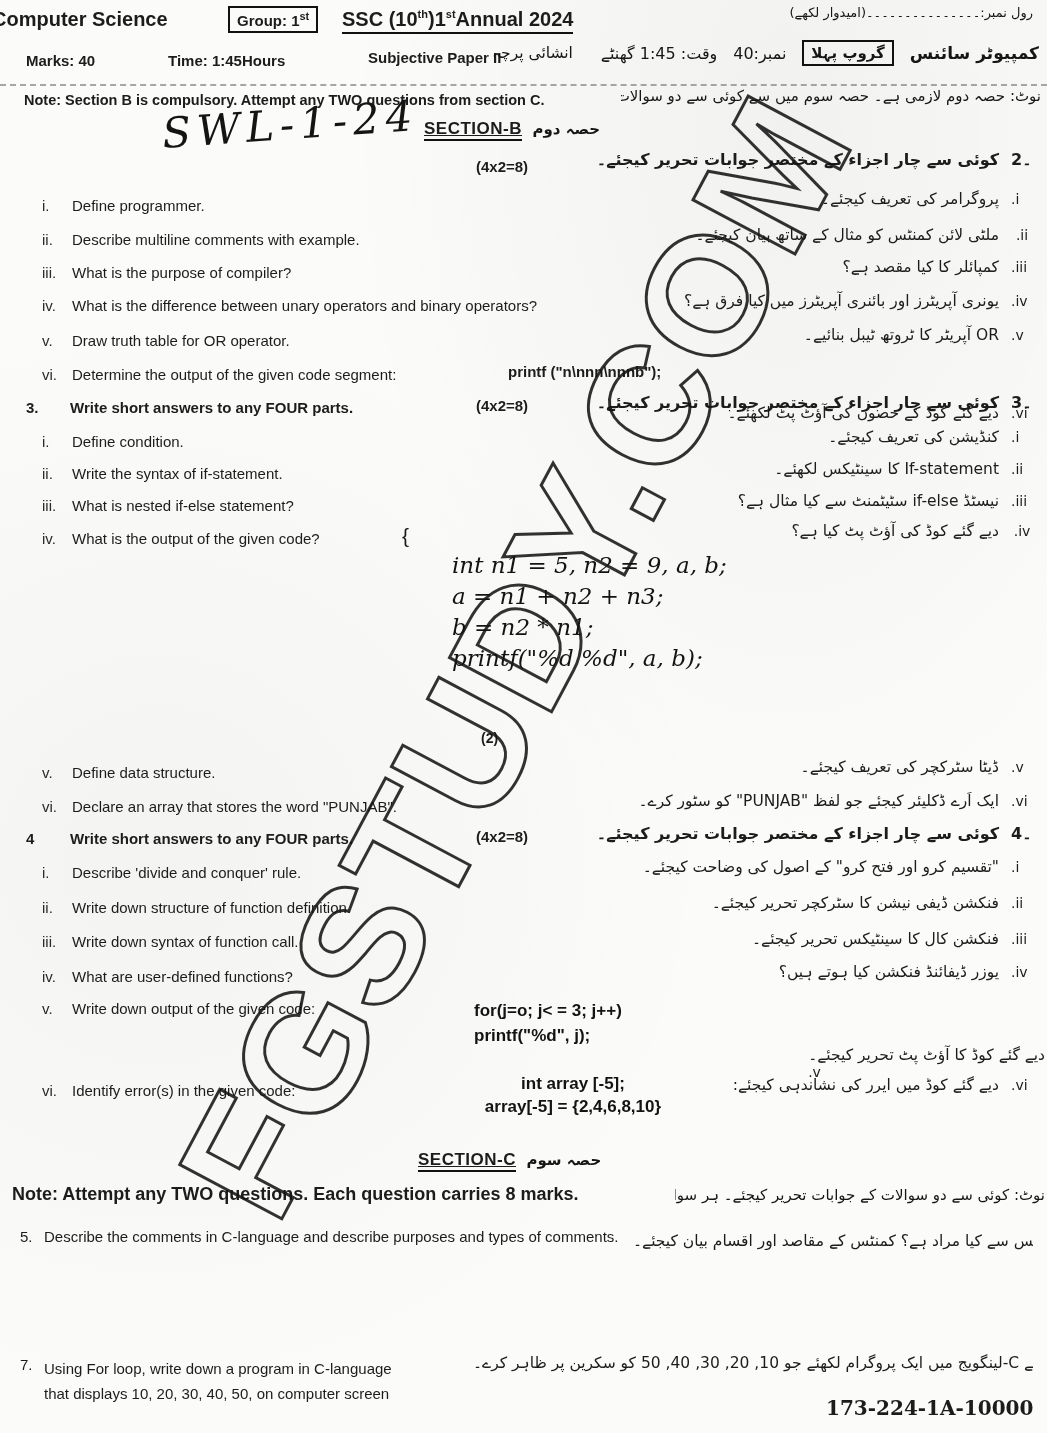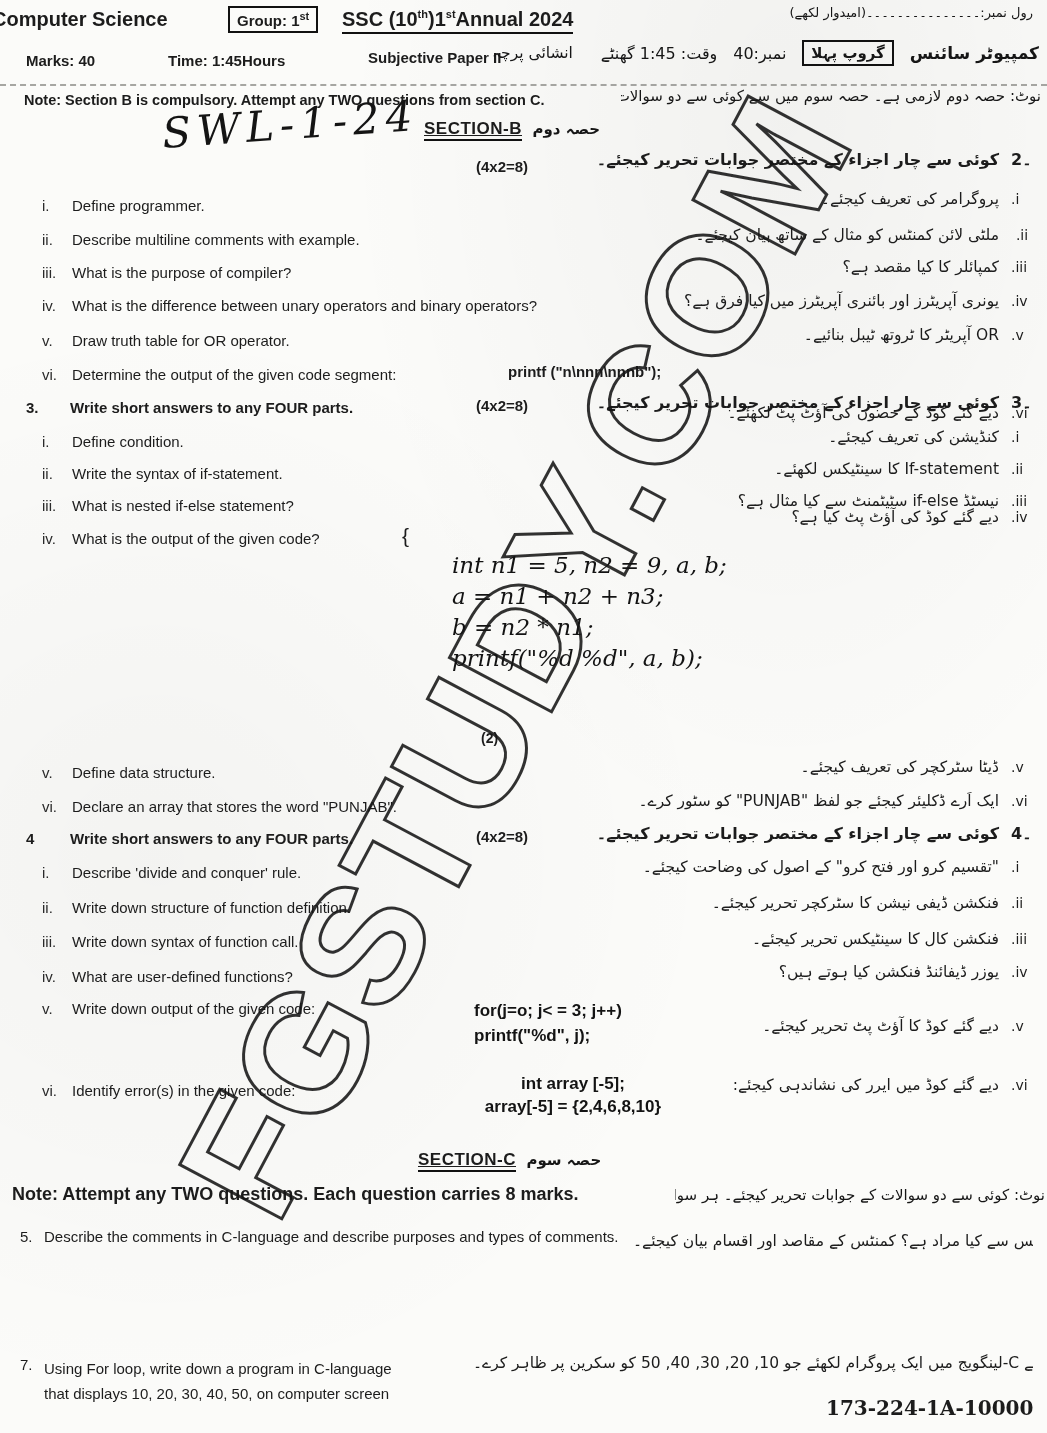--- a/index.html
+++ b/index.html
@@ -151,21 +151,21 @@
     </div>
 
   <div class="erow" style="top:497px;"><span class="enum">iii.</span><span class="etext">What is nested if-else statement?</span></div>
   <div class="urow" style="top:492px;">
       <span class="utext" dir="rtl">نیسٹڈ if-else سٹیٹمنٹ سے کیا مثال ہے؟</span>
       <span class="unum">.iii</span>
     </div>
 
   <div class="erow" style="top:530px;"><span class="enum">iv.</span><span class="etext">What is the output of the given code?</span></div>
   <div class="abs" style="left:402px; top:524px; font-size:21px;">{</div>
-  <div class="urow" style="top:508px;">
+  <div class="urow" style="top:522px;text-align:center;">
       <span class="utext" dir="rtl">دیے گئے کوڈ کی آؤٹ پٹ کیا ہے؟</span>
       <span class="unum">.iv</span>
     </div>
 
   <div class="abs codeSerif" style="left:452px; top:550px;">
     <div>int n1 = 5, n2 = 9, a, b;</div>
     <div>a = n1 + n2 + n3;</div>
     <div>b = n2 * n1;</div>
     <div>printf("%d %d", a, b);</div>
   </div>
@@ -214,21 +214,21 @@
   <div class="urow" style="top:963px;">
       <span class="utext" dir="rtl">یوزر ڈیفائنڈ فنکشن کیا ہوتے ہیں؟</span>
       <span class="unum">.iv</span>
     </div>
 
   <div class="erow" style="top:1000px;"><span class="enum">v.</span><span class="etext">Write down output of the given code:</span></div>
   <div class="abs codeSans" style="left:474px; top:998px;">
     <div>for(j=o; j&lt; = 3; j++)</div>
     <div>printf("%d", j);</div>
   </div>
-  <div class="urow" style="top:1017px;">
+  <div class="urow" style="top:1046px;flex-direction:column;">
       <span class="utext" dir="rtl">دیے گئے کوڈ کا آؤٹ پٹ تحریر کیجئے۔</span>
       <span class="unum">.v</span>
     </div>
 
   <div class="erow" style="top:1082px;"><span class="enum">vi.</span><span class="etext">Identify error(s) in the given code:</span></div>
   <div class="abs codeSans" style="left:448px; top:1072px; width:250px; text-align:center; line-height:23px;">
     <div>int array [-5];</div>
     <div>array[-5] = {2,4,6,8,10}</div>
   </div>
   <div class="urow" style="top:1076px;">

